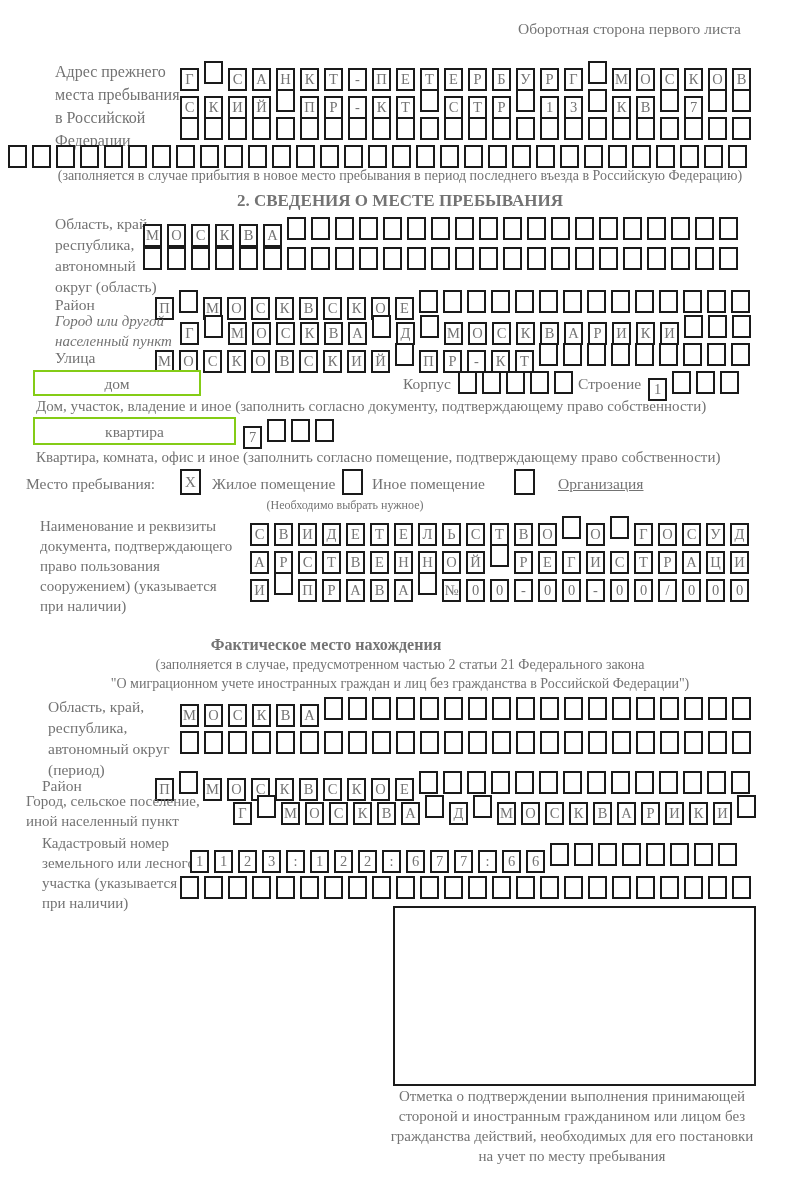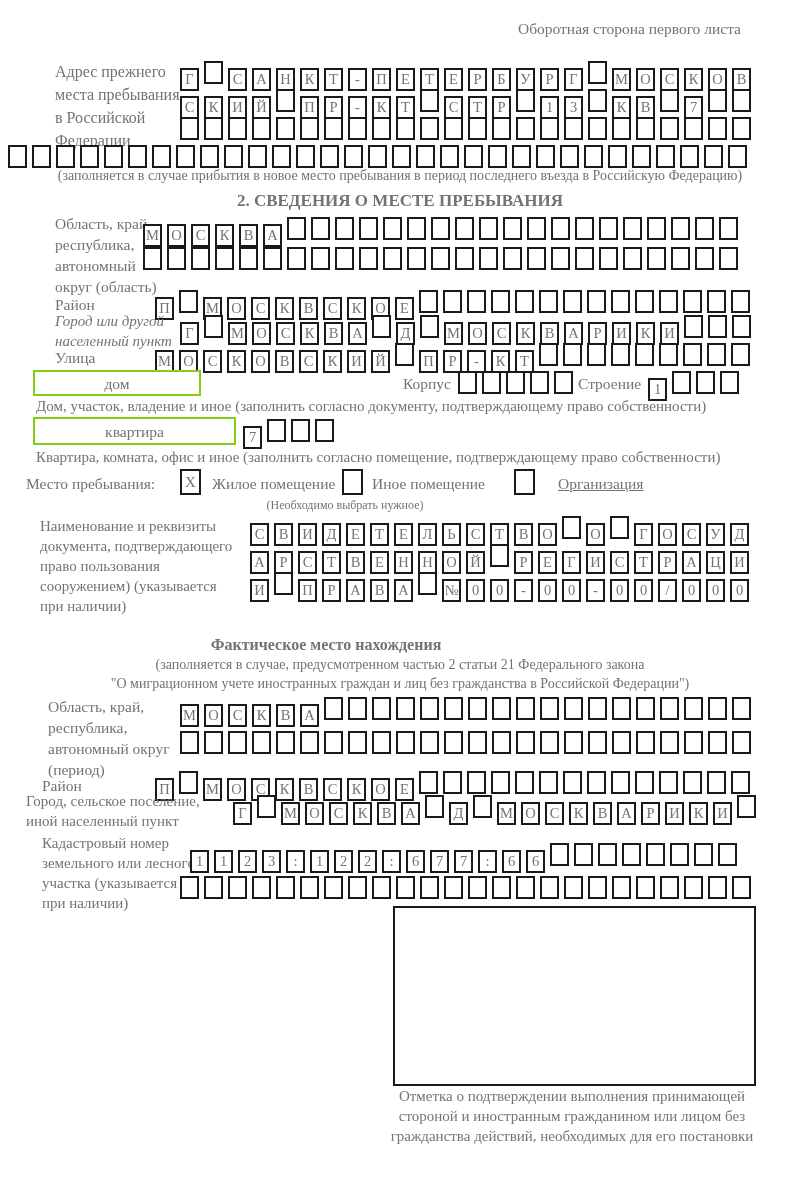--- a/index.html
+++ b/index.html
@@ -135,15 +135,16 @@
       <div>при наличии)</div>
     </div>
   <div class="cellrow" style="left:190px;top:843px;"><span class="cell">1</span><span class="cell">1</span><span class="cell">2</span><span class="cell">3</span><span class="cell">:</span><span class="cell">1</span><span class="cell">2</span><span class="cell">2</span><span class="cell">:</span><span class="cell">6</span><span class="cell">7</span><span class="cell">7</span><span class="cell">:</span><span class="cell">6</span><span class="cell">6</span><span class="cell"></span><span class="cell"></span><span class="cell"></span><span class="cell"></span><span class="cell"></span><span class="cell"></span><span class="cell"></span><span class="cell"></span></div>
   <div class="cellrow" style="left:180px;top:876px;"><span class="cell"></span><span class="cell"></span><span class="cell"></span><span class="cell"></span><span class="cell"></span><span class="cell"></span><span class="cell"></span><span class="cell"></span><span class="cell"></span><span class="cell"></span><span class="cell"></span><span class="cell"></span><span class="cell"></span><span class="cell"></span><span class="cell"></span><span class="cell"></span><span class="cell"></span><span class="cell"></span><span class="cell"></span><span class="cell"></span><span class="cell"></span><span class="cell"></span><span class="cell"></span><span class="cell"></span></div>
 
   <div class="stamp" style="left:393px;top:906px;width:359px;height:176px;"></div>
   <div class="abs" style="left:372px;top:1086px;width:400px;text-align:center;font-size:15px;line-height:20px;">
       <div>Отметка о подтверждении выполнения принимающей</div>
       <div>стороной и иностранным гражданином или лицом без</div>
       <div>гражданства действий, необходимых для его постановки</div>
+      <div>на учет по месту пребывания</div>
     </div>
 
 </div>
 
 </body></html>

